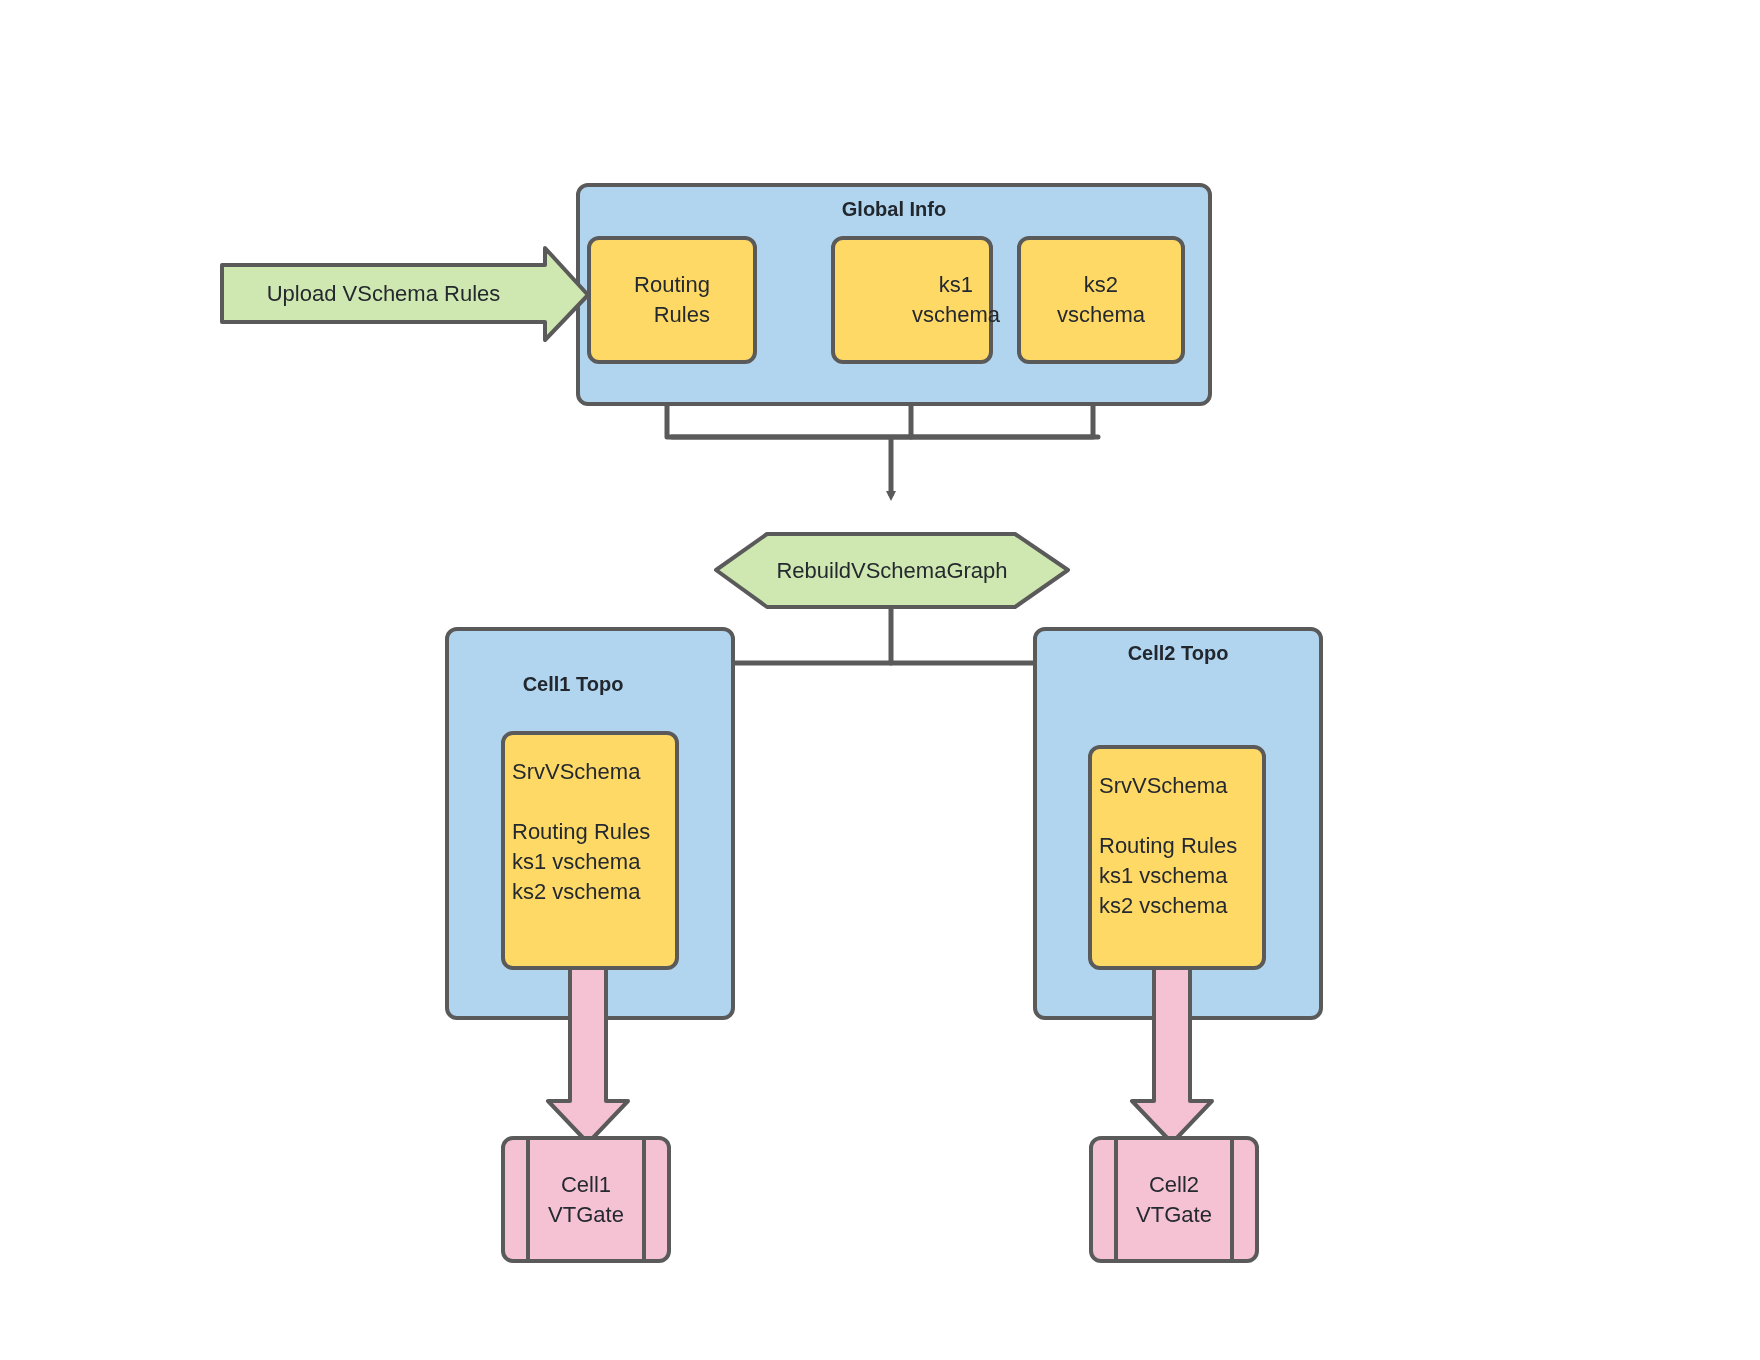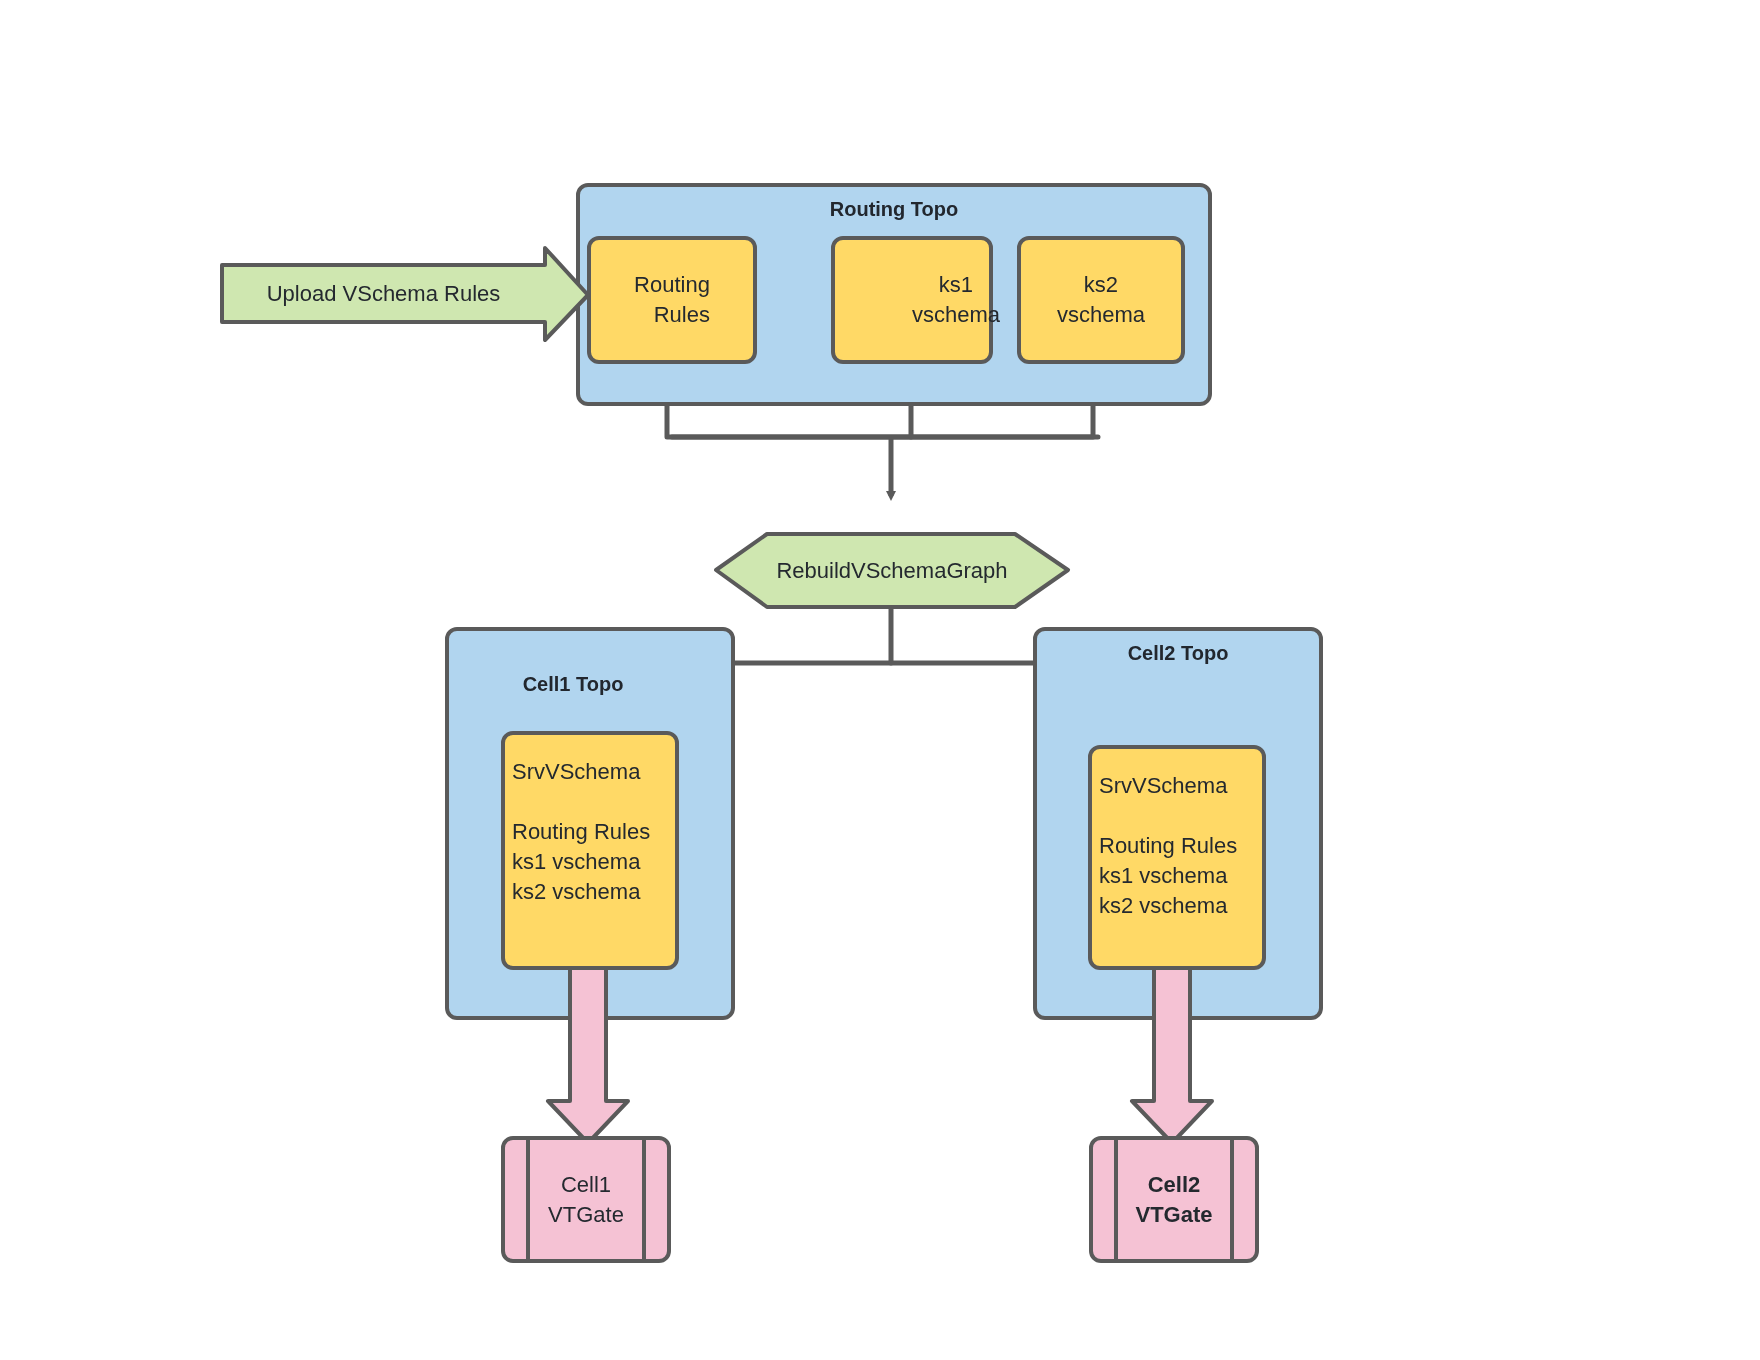--- a/index.html
+++ b/index.html
@@ -110,21 +110,21 @@
     <line x1="528" y1="1138" x2="528" y2="1261" stroke="#5a5a5a" stroke-width="4"></line>
     <line x1="644" y1="1138" x2="644" y2="1261" stroke="#5a5a5a" stroke-width="4"></line>
   </g>
   <g>
     <rect x="1091" y="1138" width="166" height="123" rx="10" ry="10" fill="#f5c2d4" stroke="#5a5a5a" stroke-width="4"></rect>
     <line x1="1116" y1="1138" x2="1116" y2="1261" stroke="#5a5a5a" stroke-width="4"></line>
     <line x1="1232" y1="1138" x2="1232" y2="1261" stroke="#5a5a5a" stroke-width="4"></line>
   </g>
 </svg>
 
-<div class="node-label container-title" style="left:578px; top:192px; width:632px; height:34px;">Routing Topo</div>
+<div class="node-label container-title" style="left:578px; top:192px; width:632px; height:34px;">Global Info</div>
 
 <div class="node-label store-label" style="left:589px; top:238px; width:166px; height:124px;text-align:right;">Routing
 Rules</div>
 <div class="node-label store-label" style="left:877px; top:238px; width:158px; height:124px;">ks1
 vschema</div>
 <div class="node-label store-label" style="left:1019px; top:238px; width:164px; height:124px;">ks2
 vschema</div>
 
 <div class="node-label action-label" style="left:222px; top:265px; width:323px; height:57px;">Upload VSchema Rules</div>
 
@@ -139,14 +139,14 @@
 ks1 vschema
 ks2 vschema</div>
 <div class="node-label srv-label" style="left:1099px; top:771px; width:160px; height:150px;">SrvVSchema
 
 Routing Rules
 ks1 vschema
 ks2 vschema</div>
 
 <div class="node-label gate-label" style="left:528px; top:1138px; width:116px; height:123px;">Cell1
 VTGate</div>
-<div class="node-label gate-label" style="left:1116px; top:1138px; width:116px; height:123px;font-weight:bold;">Cell2
+<div class="node-label gate-label" style="left:1116px; top:1138px; width:116px; height:123px;">Cell2
 VTGate</div>
 
 </body></html>

